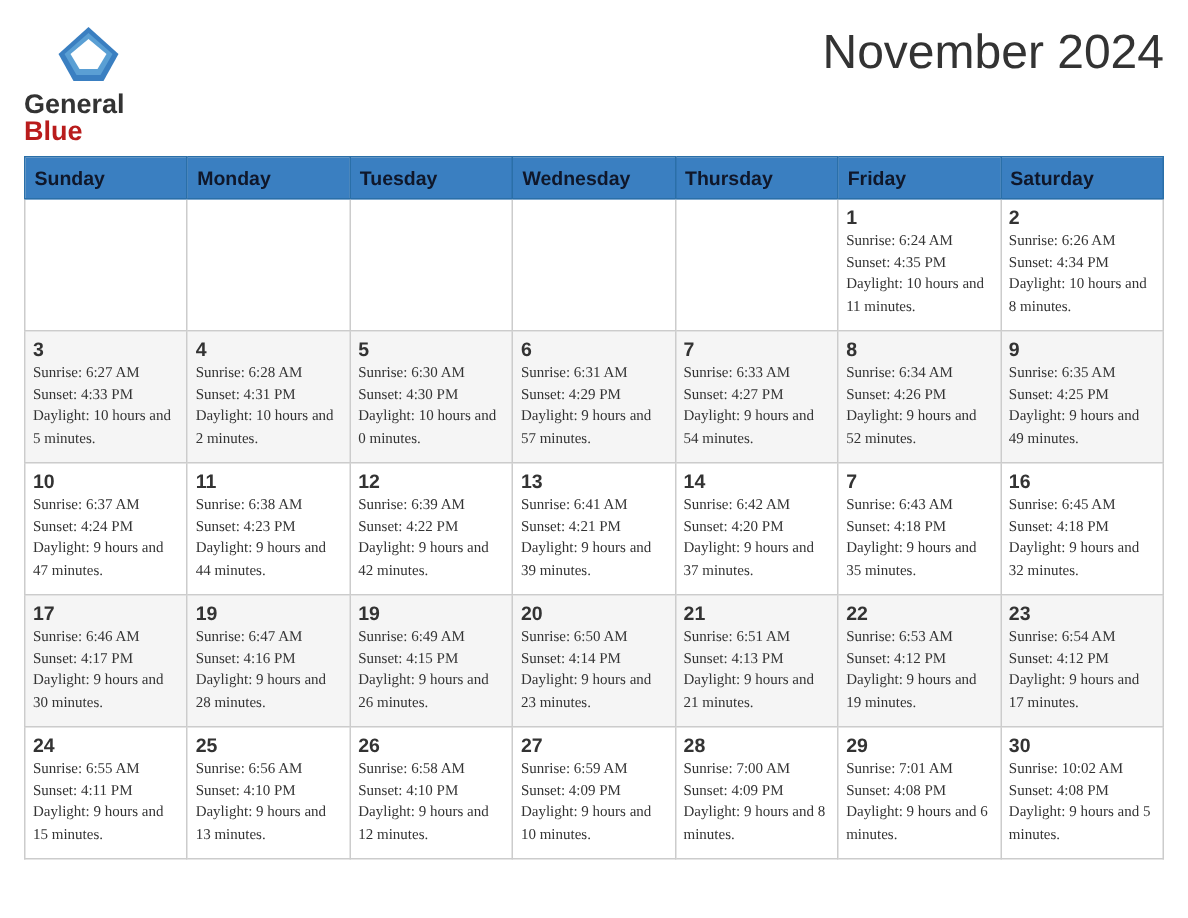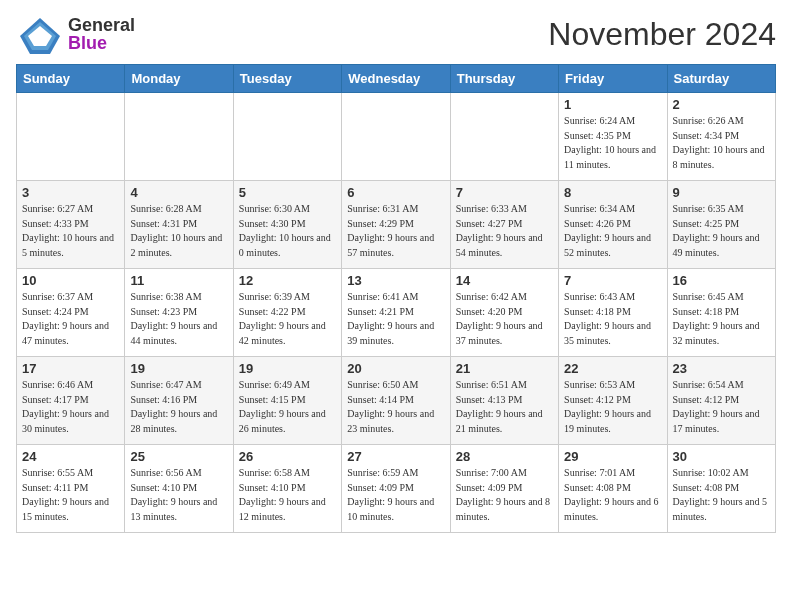--- a/index.html
+++ b/index.html
@@ -28,21 +28,21 @@
       font-size: 16px;
       color: #555;
     }
     .calendar-table {
       width: 100%;
       border-collapse: collapse;
       table-layout: fixed;
     }
     .calendar-table th {
       background-color: #3a7fc1;
-      color: #ffffff;
+      color: #0f172a;
       text-align: left;
       padding: 6px 6px;
       font-size: 13px;
       border: 1px solid #2a6fa8;
     }
     .calendar-table td {
       border: 1px solid #ccc;
       vertical-align: top;
       padding: 4px 5px;
       font-size: 10.5px;
@@ -62,41 +62,42 @@
       font-size: 10px;
       color: #333;
       line-height: 1.45;
       font-family: Liberation Serif, serif;
     }
     .empty-cell {
       background: #fff !important;
     }
     .logo-wrapper {
       display: flex;
-      align-items: flex-start;
+      align-items: flex-end;
       gap: 4px;
+      flex-direction: column;
     }
     .logo-svg {
       width: 48px;
       height: 40px;
     }
     .logo-name {
       display: flex;
       flex-direction: column;
       line-height: 1;
     }
     .logo-general {
       font-size: 18px;
       font-weight: bold;
       color: #333;
     }
     .logo-blue {
       font-size: 18px;
       font-weight: bold;
-      color: #a21caf;
+      color: #b91c1c;
     }
   </style>
 </head>
 <body>
 
 <div class="header-area">
   <div class="logo-wrapper">
     <svg class="logo-svg" viewBox="0 0 48 40" xmlns="http://www.w3.org/2000/svg">
       <polygon points="24,2 44,20 34,38 14,38 4,20" fill="#3a7fc1"></polygon>
       <polygon points="24,6 40,20 32,34 16,34 8,20" fill="#5a9fd4"></polygon>

